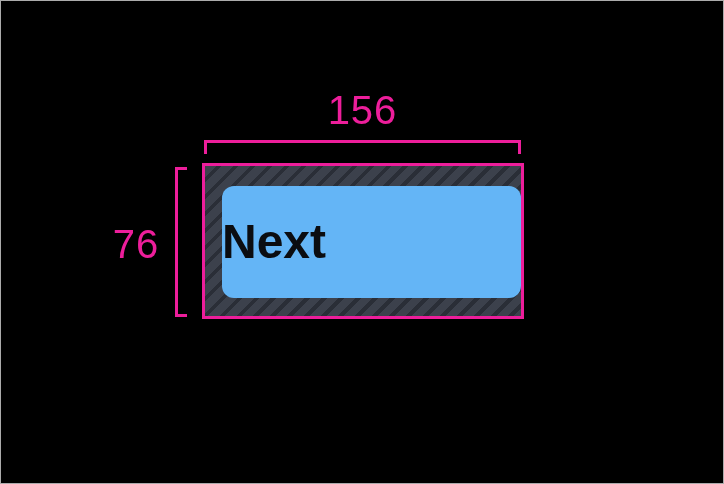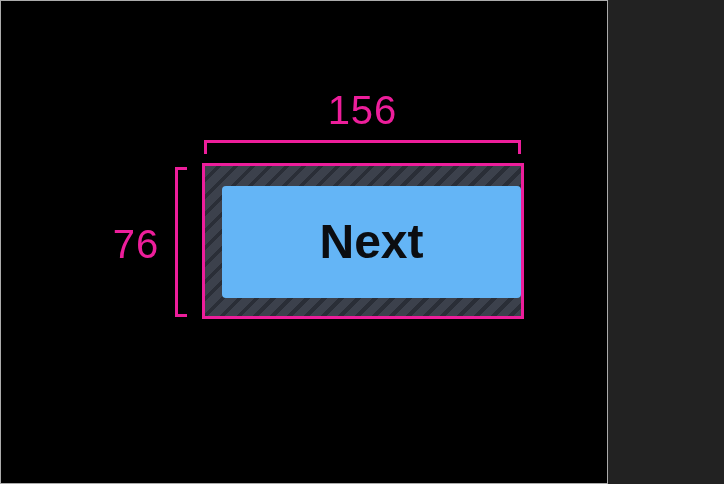--- a/index.html
+++ b/index.html
@@ -8,21 +8,21 @@
     --pink:#ED1E9B;
     --blue:#64B5F6;
     --btn-text:#0B0D11;
     --hatch-base:#3C414C;
     --hatch-stripe:#2A2E37;
   }
   *{margin:0;padding:0;box-sizing:border-box;}
   html,body{background:#222;}
   .frame{
     position:relative;
-    width:608px;height:484px;
+    width:724px;height:484px;
     background:var(--bg);
     border:1px solid var(--frame-border);
     overflow:hidden;
     font-family:"Liberation Sans","DejaVu Sans",sans-serif;
   }
 
   
   .dim{
     position:absolute;
     color:var(--pink);
@@ -71,24 +71,24 @@
       var(--hatch-stripe) 8px,
       var(--hatch-stripe) 12px
     );
   }
   
   .btn{
     position:absolute;
     left:0px; right:0px; top:20px; bottom:18px;
     background:var(--blue);
     border:none;
-    border-radius:4px;
+    border-radius:12px;
     display:flex;
     align-items:center;
-    justify-content:center;
+    justify-content:flex-start;
     cursor:pointer;
     margin-left:17px;
   }
   .btn span{
     color:var(--btn-text);
     font-size:48px;
     line-height:48px;
     font-weight:600;
   }
 </style>

